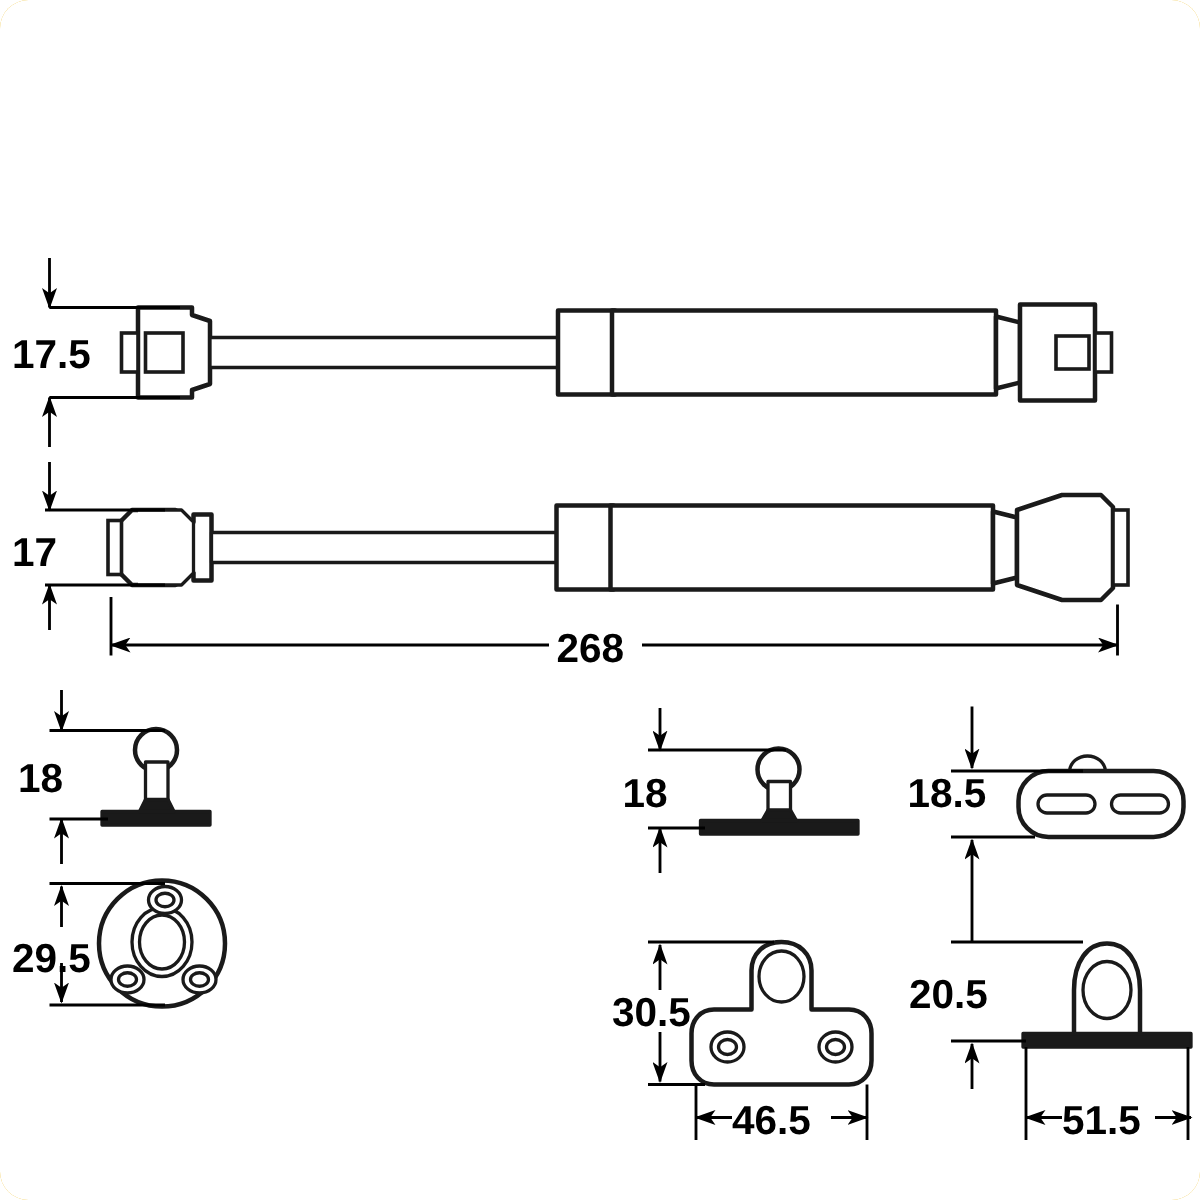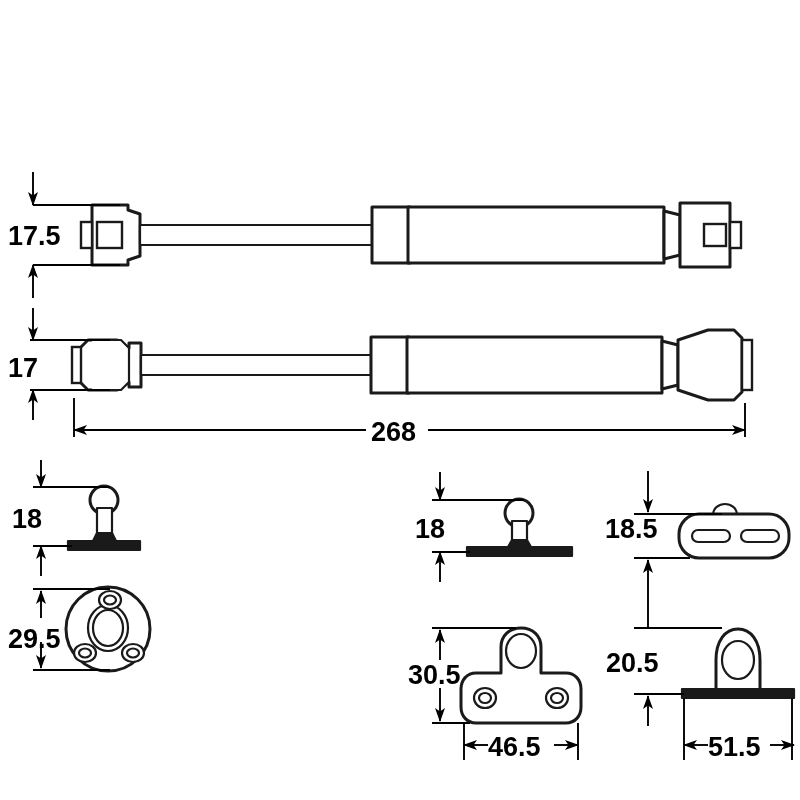--- a/index.html
+++ b/index.html
@@ -7,20 +7,21 @@
     padding: 0;
     background: #ffffff;
   }
   #drawing-root {
     position: relative;
     width: 800px;
     height: 800px;
     background: #eab308;
     font-family: "Liberation Sans", sans-serif;
     overflow: hidden;
+    border-radius: 19px;
   }
   svg#technical-drawing {
     display: block;
     width: 800px;
     height: 800px;
   }
   .dim-text {
     font-family: "Liberation Sans", sans-serif;
     font-weight: bold;
     font-size: 27px;

